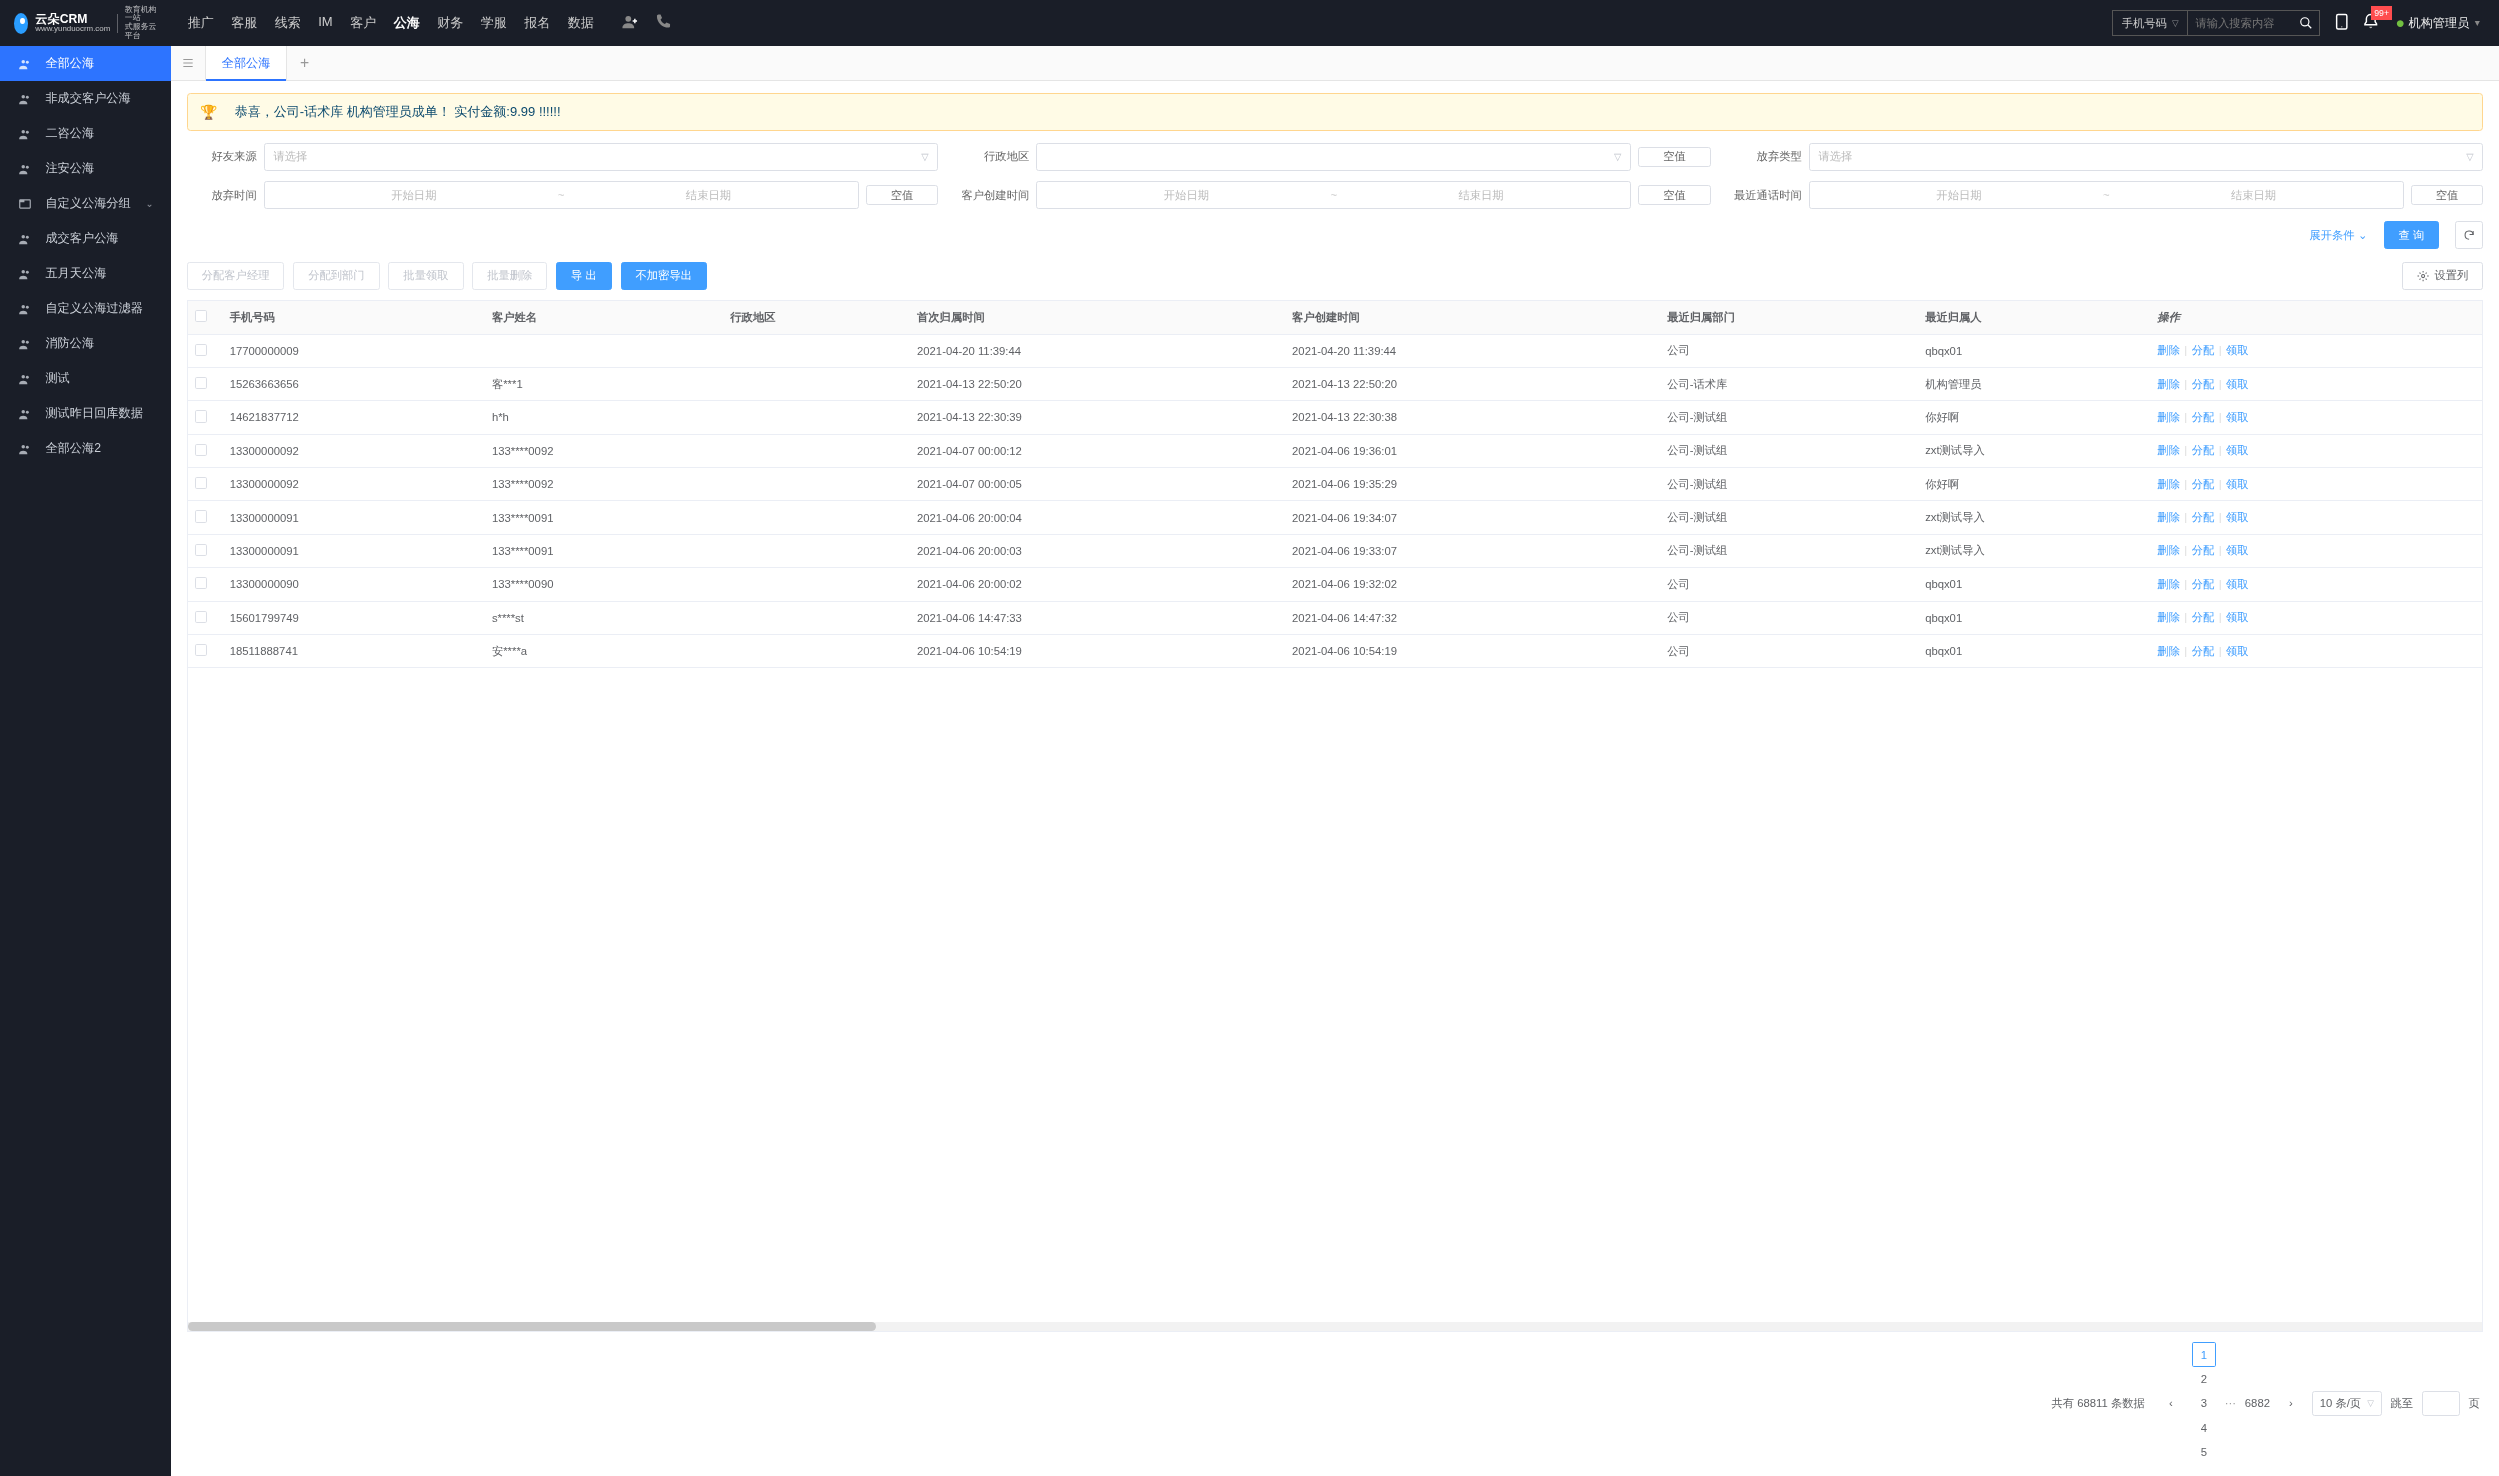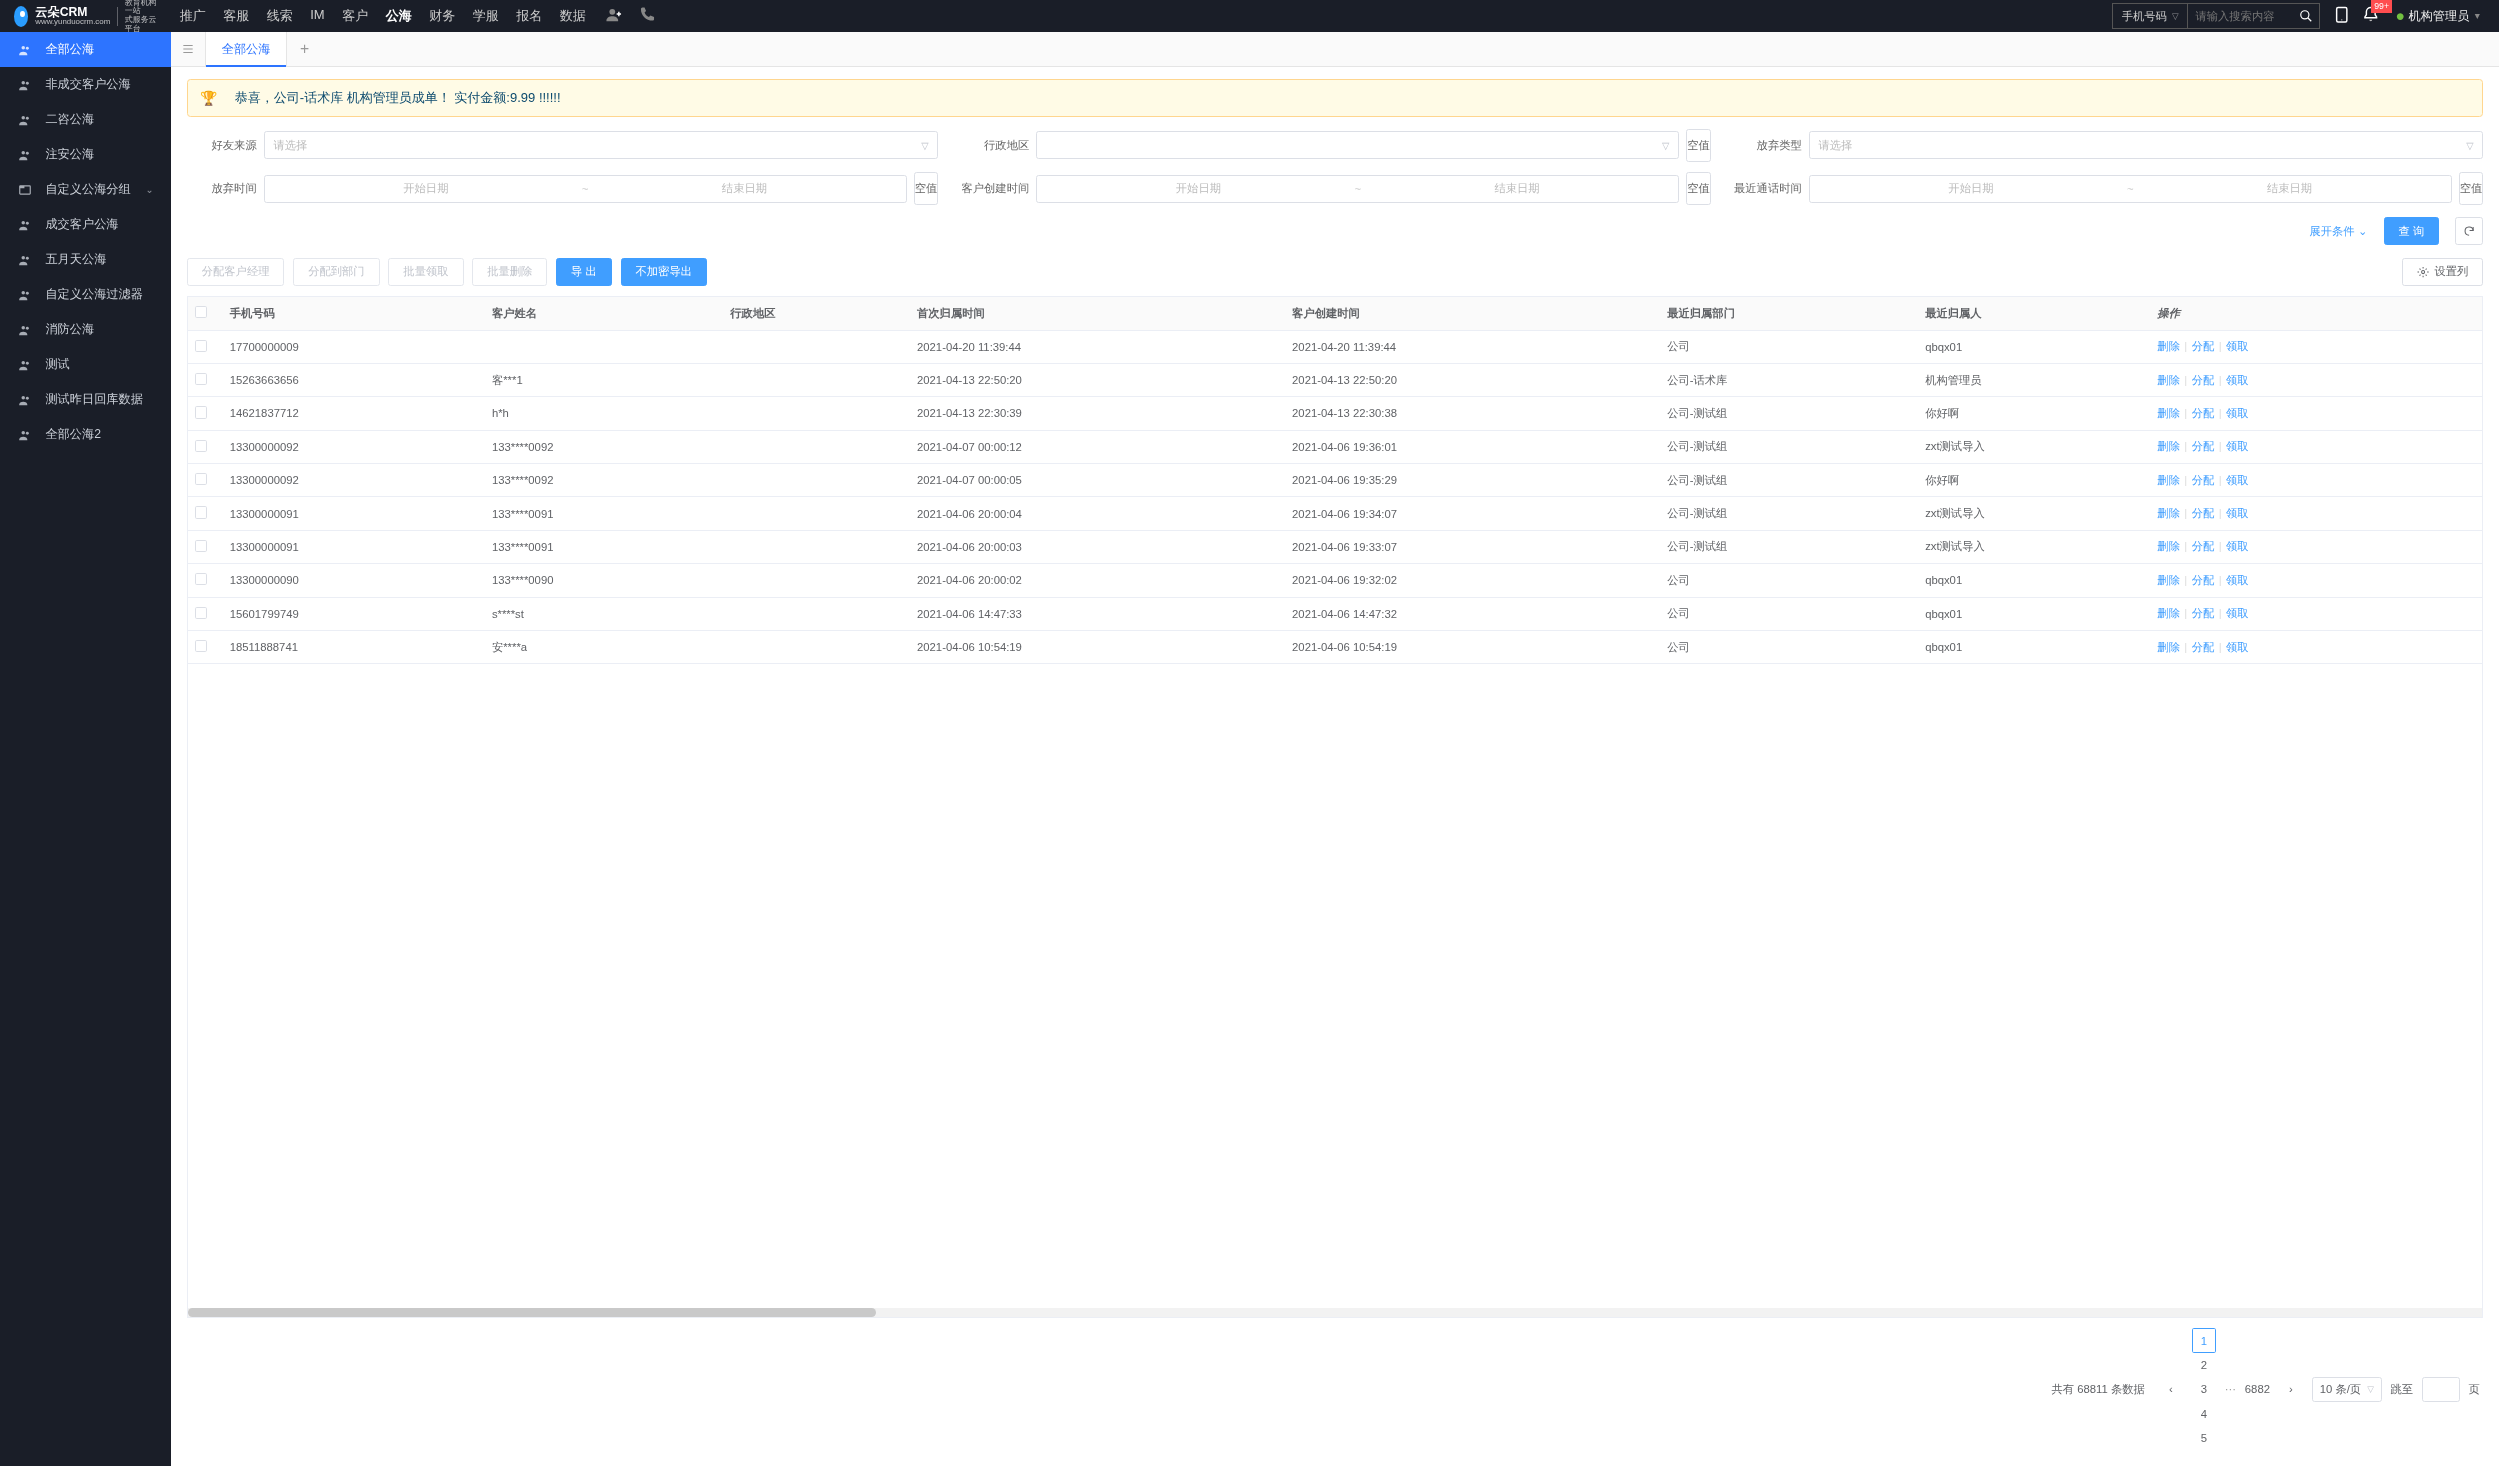--- a/index.html
+++ b/index.html
@@ -1,19 +1,19 @@
 <!DOCTYPE html>
 <html style="font-size:14px"><head>
 <meta charset="utf-8">
 <style>
 * { margin: 0; padding: 0; box-sizing: border-box; }
 body { font-family: -apple-system, "PingFang SC", "Microsoft YaHei", sans-serif; font-size: 12.2px; color: #333; background: #fff; }
 
 
-.header { background: #1a1e28; height: 32px; display: flex; align-items: center; color: #fff; }
+.header { background: #1a1e28; height: 46px; display: flex; align-items: center; color: #fff; gap: 8px; }
 .logo { display: flex; align-items: center; padding: 0 14px; width: 171px; }
 .logo-icon { width: 21px; height: 21px; background: #2a9dff; border-radius: 50%; margin-right: 7px; position: relative; }
 .logo-icon::after { content: ""; position: absolute; left: 45%; top: 25%; width: 35%; height: 30%; background: #fff; border-radius: 50%; }
 .logo-text { font-size: 12.2px; font-weight: bold; line-height: 1; }
 .logo-sub { font-size: 7.9px; opacity: .7; line-height: 1.1; }
 .logo-main { display:flex; flex-direction:column; }
 .logo-divider { width: 0.9px; height: 19px; background: rgba(255,255,255,.3); margin: 0 7px; }
 .topnav { display: flex; gap: 17.5px; padding-left: 8.7px; }
 .topnav-item { color: #ccc; cursor: pointer; font-size: 13px; }
 .topnav-item.active { color: #fff; font-weight: 600; }
@@ -61,21 +61,21 @@
 
 
 .filters { display:grid; grid-template-columns: repeat(3, 1fr); gap:10.5px 21px; margin-bottom:12.2px; }
 .filter-row { display:flex; align-items:center; gap:7px; }
 .filter-label { width:70px; text-align:right; color:#666; font-size:11.3px; flex-shrink:0; }
 .filter-select, .filter-range { border:0.9px solid #dcdfe6; border-radius:2.6px; height:28px; display:flex; align-items:center; padding:0 8.7px; color:#bbb; font-size:11.3px; flex:1; position:relative; cursor:pointer; }
 .filter-select .sel-chev { margin-left:auto; color:#c0c4cc; font-size:9.6px; }
 .filter-range { justify-content:space-between; }
 .filter-range .range-sep { color:#ccc; margin:0 3.5px; }
 .filter-range span.ph { color:#bbb; flex:1; text-align:center; }
-.null-btn { height:33px; border:0.9px solid #dcdfe6; border-radius:2.6px; padding:0 0; color:#666; font-size:11.3px; background:#fff; cursor:pointer; flex-shrink:0; }
+.null-btn { height:20px; border:0.9px solid #dcdfe6; border-radius:2.6px; padding:0 24px; color:#666; font-size:11.3px; background:#fff; cursor:pointer; flex-shrink:0; }
 
 .filter-actions { display:flex; justify-content:flex-end; align-items:center; gap:16px; margin-bottom:12.2px; }
 .link-blue { color:#409eff; cursor:pointer; font-size:11.3px; display:flex; align-items:center; gap:3.5px; }
 .btn { height:28px; border-radius:2.6px; padding:0 14px; font-size:11.3px; cursor:pointer; border:0.9px solid #dcdfe6; background:#fff; color:#606266; display:inline-flex; align-items:center; gap:5.2px; }
 .btn-primary { background:#409eff; border-color:#409eff; color:#fff; }
 .icon-btn { width:28px; padding:0; justify-content:center; }
 
 
 .toolbar { display:flex; gap:8.7px; margin-bottom:10.5px; align-items:center; }
 .btn-disabled { color:#c0c4cc; border-color:#e4e7ed; cursor:not-allowed; }

